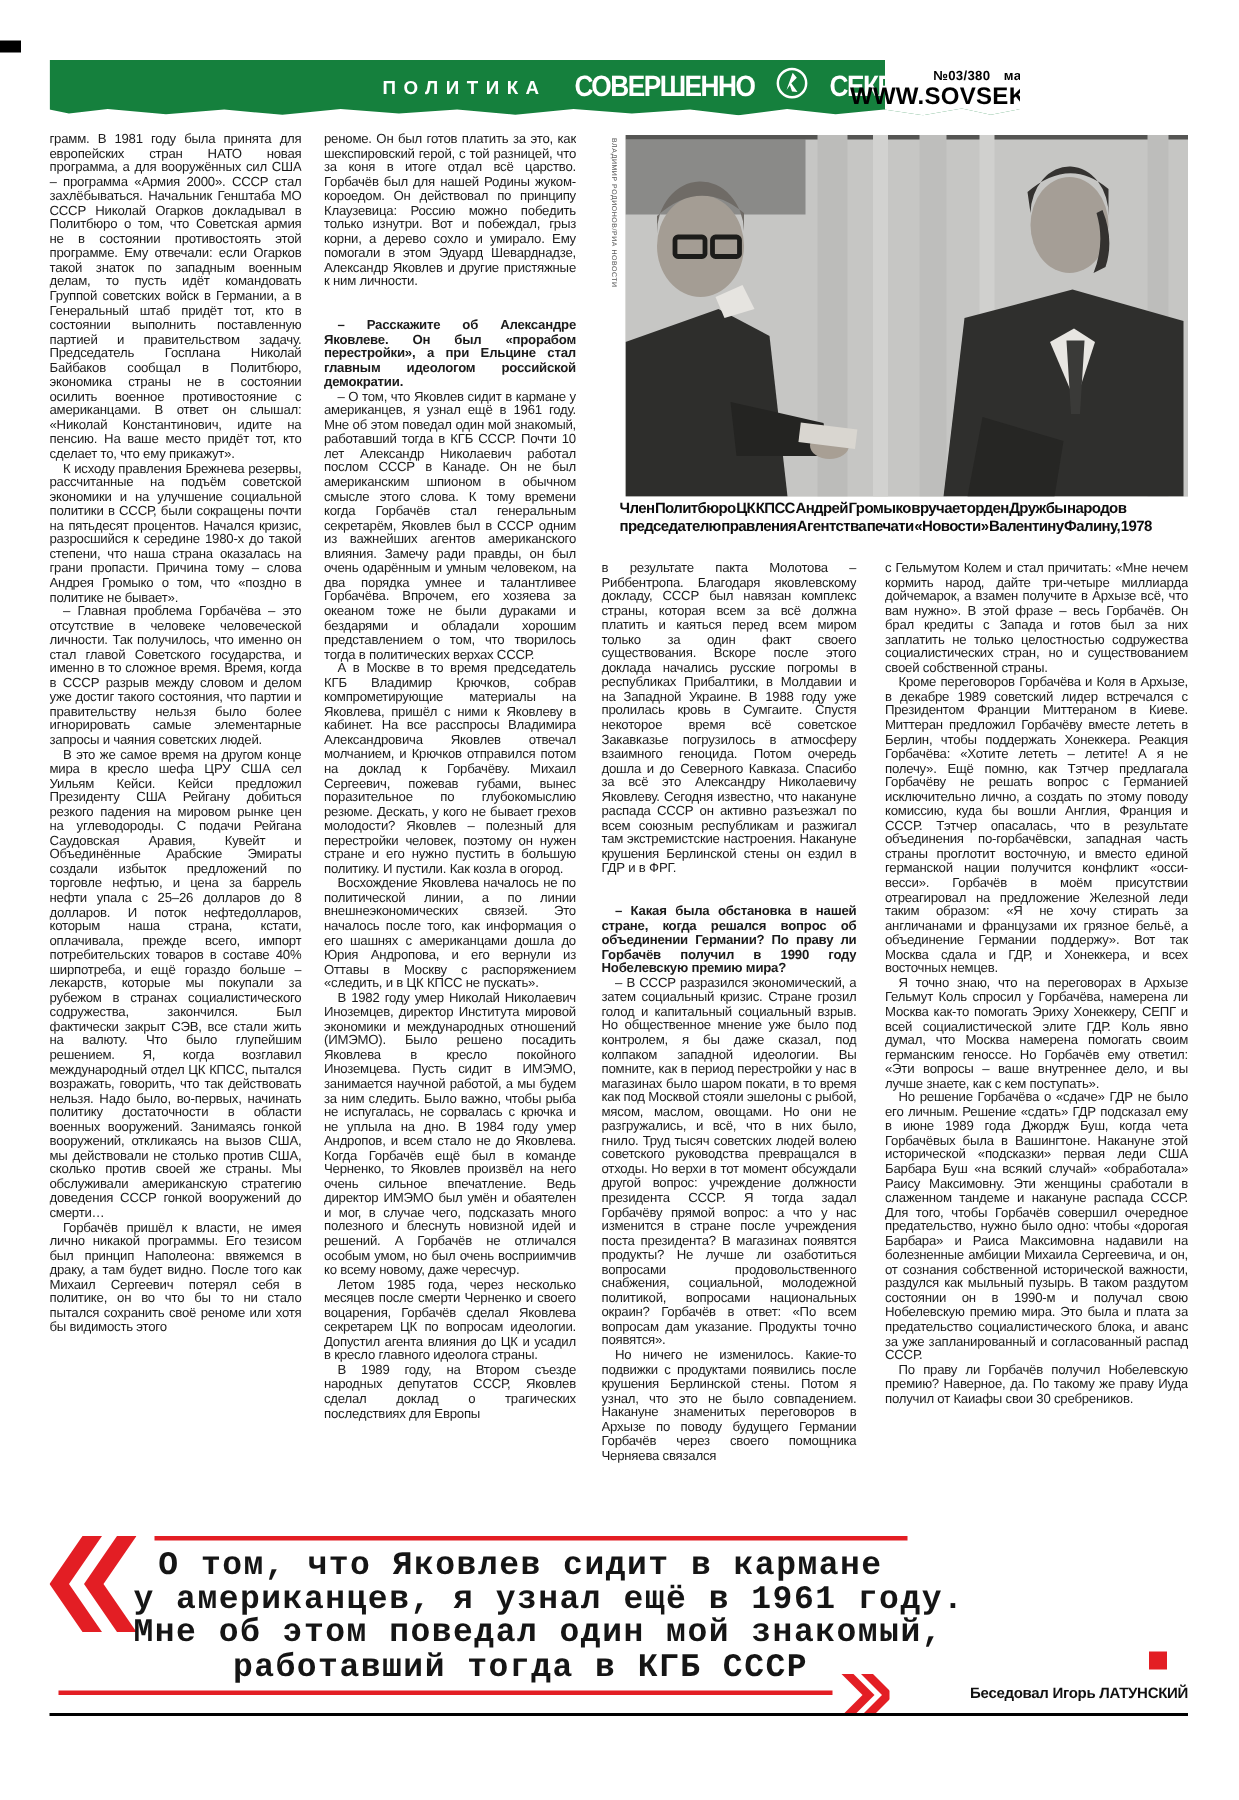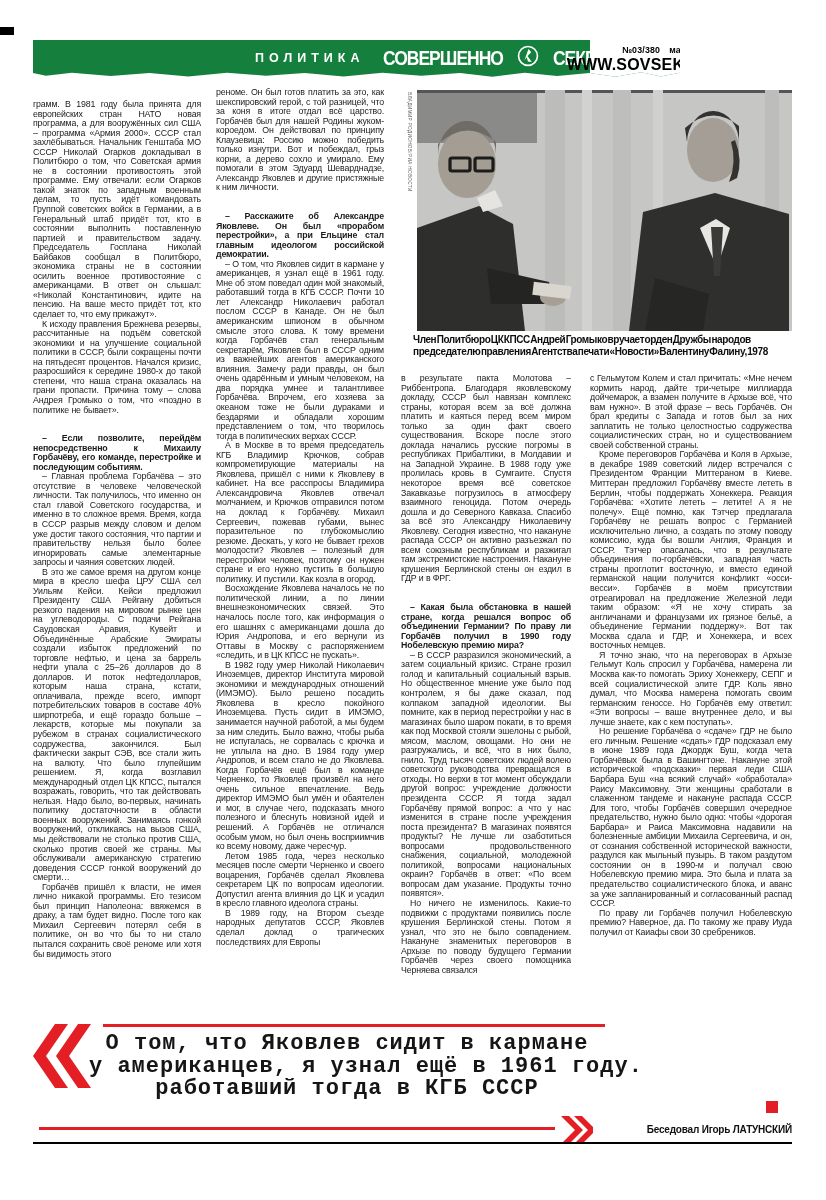--- a/index.html
+++ b/index.html
@@ -18,21 +18,21 @@
   .info-box{position:absolute;left:557px;top:0;width:156px;height:100%;background:#fff;color:#000;
     display:flex;flex-direction:column;justify-content:center;align-items:center;}
   .info-line1{display:flex;gap:9px;font-size:8.8px;font-weight:bold;letter-spacing:.2px;}
   .info-line2{font-size:16px;font-weight:bold;letter-spacing:.2px;margin-top:1px;}
   .page-num{position:absolute;left:713px;top:50%;transform:translateY(-52%);width:46px;text-align:center;
     color:#fff;font-size:23px;font-weight:bold;}
 
   
   .col{position:absolute;text-align:justify;font-size:8.8px;line-height:9.55px;color:#1b1b1b;
     letter-spacing:-.15px;overflow:hidden;}
-  #col1{left:33px;top:100px;width:168px;height:927px;}
+  #col1{left:33px;top:88px;width:168px;height:927px;}
   #col2{left:216px;top:88px;width:168px;height:927px;}
   #col3{left:401px;top:374px;width:170px;height:641px;}
   #col4{left:590px;top:374px;width:202px;height:732px;}
   .para{text-indent:9px;}
   .para.cont{text-indent:0;}
   .para.q{font-weight:bold;}
   .para.gaplg{margin-top:19px;}
 
   
   .photo{position:absolute;left:417px;top:90px;width:375px;height:241px;background:#c6c6c4;}
@@ -115,21 +115,20 @@
     <ellipse cx="296" cy="60" rx="26" ry="32" fill="#a59e96"></ellipse>
     <path d="M270 52 A26 32 0 0 1 322 54 L322 36 Q296 14 268 38 Z" fill="#343230"></path>
     <path d="M318 50 Q326 70 320 88 L312 92 Q320 72 314 52 Z" fill="#343230"></path>
   </svg>
 </div>
 <div class="caption">Член Политбюро ЦК КПСС Андрей Громыко вручает орден Дружбы народов председателю правления Агентства печати «Новости» Валентину Фалину, 1978</div>
 
 <div class="col" id="col1">
     <div class="para cont">грамм. В 1981 году была принята для европейских стран НАТО новая программа, а для вооружённых сил США – программа «Армия 2000». СССР стал захлёбываться. Начальник Генштаба МО СССР Николай Огарков докладывал в Политбюро о том, что Советская армия не в состоянии противостоять этой программе. Ему отвечали: если Огарков такой знаток по западным военным делам, то пусть идёт командовать Группой советских войск в Германии, а в Генеральный штаб придёт тот, кто в состоянии выполнить поставленную партией и правительством задачу. Председатель Госплана Николай Байбаков сообщал в Политбюро, экономика страны не в состоянии осилить военное противостояние с американцами. В ответ он слышал: «Николай Константинович, идите на пенсию. На ваше место придёт тот, кто сделает то, что ему прикажут».</div>
     <div class="para">К исходу правления Брежнева резервы, рассчитанные на подъём советской экономики и на улучшение социальной политики в СССР, были сокращены почти на пятьдесят процентов. Начался кризис, разросшийся к середине 1980-х до такой степени, что наша страна оказалась на грани пропасти. Причина тому – слова Андрея Громыко о том, что «поздно в политике не бывает».</div>
-    <div class="para q gaplg">– Если позволите, перейдём непосредственно к Михаилу Горбачёву, его команде, перестройке и последующим событиям.</div>
     <div class="para">– Главная проблема Горбачёва – это отсутствие в человеке человеческой личности. Так получилось, что именно он стал главой Советского государства, и именно в то сложное время. Время, когда в СССР разрыв между словом и делом уже достиг такого состояния, что партии и правительству нельзя было более игнорировать самые элементарные запросы и чаяния советских людей.</div>
     <div class="para">В это же самое время на другом конце мира в кресло шефа ЦРУ США сел Уильям Кейси. Кейси предложил Президенту США Рейгану добиться резкого падения на мировом рынке цен на углеводороды. С подачи Рейгана Саудовская Аравия, Кувейт и Объединённые Арабские Эмираты создали избыток предложений по торговле нефтью, и цена за баррель нефти упала с 25–26 долларов до 8 долларов. И поток нефтедолларов, которым наша страна, кстати, оплачивала, прежде всего, импорт потребительских товаров в составе 40% ширпотреба, и ещё гораздо больше – лекарств, которые мы покупали за рубежом в странах социалистического содружества, закончился. Был фактически закрыт СЭВ, все стали жить на валюту. Что было глупейшим решением. Я, когда возглавил международный отдел ЦК КПСС, пытался возражать, говорить, что так действовать нельзя. Надо было, во-первых, начинать политику достаточности в области военных вооружений. Занимаясь гонкой вооружений, откликаясь на вызов США, мы действовали не столько против США, сколько против своей же страны. Мы обслуживали американскую стратегию доведения СССР гонкой вооружений до смерти…</div>
     <div class="para">Горбачёв пришёл к власти, не имея лично никакой программы. Его тезисом был принцип Наполеона: ввяжемся в драку, а там будет видно. После того как Михаил Сергеевич потерял себя в политике, он во что бы то ни стало пытался сохранить своё реноме или хотя бы видимость этого</div>
   </div>
 <div class="col" id="col2">
     <div class="para cont">реноме. Он был готов платить за это, как шекспировский герой, с той разницей, что за коня в итоге отдал всё царство. Горбачёв был для нашей Родины жуком-короедом. Он действовал по принципу Клаузевица: Россию можно победить только изнутри. Вот и побеждал, грыз корни, а дерево сохло и умирало. Ему помогали в этом Эдуард Шеварднадзе, Александр Яковлев и другие пристяжные к ним личности.</div>
     <div class="para q gaplg">– Расскажите об Александре Яковлеве. Он был «прорабом перестройки», а при Ельцине стал главным идеологом российской демократии.</div>
     <div class="para">– О том, что Яковлев сидит в кармане у американцев, я узнал ещё в 1961 году. Мне об этом поведал один мой знакомый, работавший тогда в КГБ СССР. Почти 10 лет Александр Николаевич работал послом СССР в Канаде. Он не был американским шпионом в обычном смысле этого слова. К тому времени когда Горбачёв стал генеральным секретарём, Яковлев был в СССР одним из важнейших агентов американского влияния. Замечу ради правды, он был очень одарённым и умным человеком, на два порядка умнее и талантливее Горбачёва. Впрочем, его хозяева за океаном тоже не были дураками и бездарями и обладали хорошим представлением о том, что творилось тогда в политических верхах СССР.</div>
     <div class="para">А в Москве в то время председатель КГБ Владимир Крючков, собрав компрометирующие материалы на Яковлева, пришёл с ними к Яковлеву в кабинет. На все расспросы Владимира Александровича Яковлев отвечал молчанием, и Крючков отправился потом на доклад к Горбачёву. Михаил Сергеевич, пожевав губами, вынес поразительное по глубокомыслию резюме. Дескать, у кого не бывает грехов молодости? Яковлев – полезный для перестройки человек, поэтому он нужен стране и его нужно пустить в большую политику. И пустили. Как козла в огород.</div>
     <div class="para">Восхождение Яковлева началось не по политической линии, а по линии внешнеэкономических связей. Это началось после того, как информация о его шашнях с американцами дошла до Юрия Андропова, и его вернули из Оттавы в Москву с распоряжением «следить, и в ЦК КПСС не пускать».</div>
@@ -155,20 +154,21 @@
   <div class="quote-rule-top"></div>
   <div class="quote-open">
     <svg width="58" height="64" viewBox="0 0 58 64">
       <path d="M22 0 H35 L13 32 L35 64 H22 L0 32 Z" fill="#e31e24"></path>
       <path d="M22 0 H35 L13 32 L35 64 H22 L0 32 Z" fill="#e31e24" transform="translate(23,0)"></path>
     </svg>
   </div>
   <div class="quote-text">
       <div class="quote-line">О том, что Яковлев сидит в кармане</div>
       <div class="quote-line">у американцев, я узнал ещё в 1961 году.</div>
+      <div class="quote-line">Мне об этом поведал один мой знакомый,</div>
       <div class="quote-line">работавший тогда в КГБ СССР</div>
     </div>
   <div class="quote-rule-bottom"></div>
   <div class="quote-arrow">
     <svg width="36" height="28" viewBox="0 0 36 28">
       <path d="M4 0 H12 L26 14 L12 28 H4 L18 14 Z" fill="#e31e24"></path>
       <path d="M4 0 H12 L26 14 L12 28 H4 L18 14 Z" fill="#e31e24" transform="translate(13,0)"></path>
     </svg>
   </div>
 </div>

